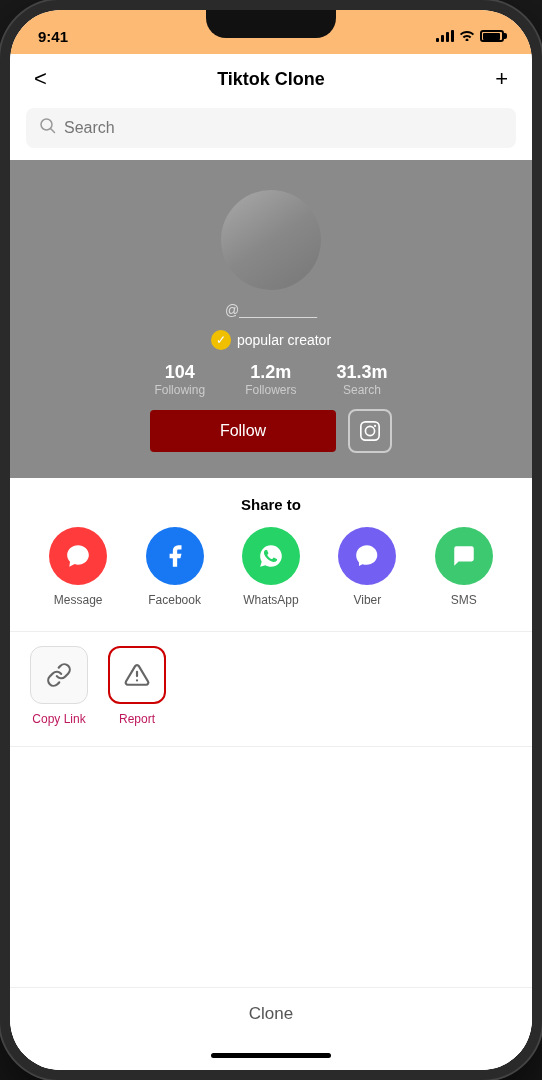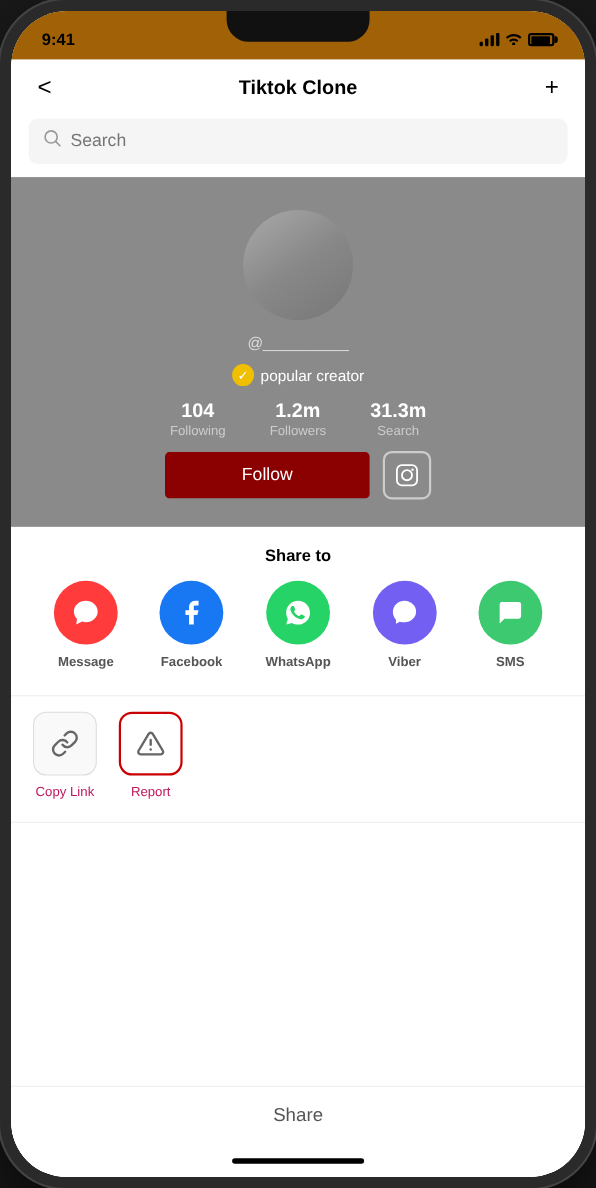--- a/index.html
+++ b/index.html
@@ -49,21 +49,21 @@
       z-index: 100;
     }
 
     
     .status-bar {
       display: flex;
       justify-content: space-between;
       align-items: center;
       padding: 12px 28px 4px;
       height: 44px;
-      background: #a16207;
+      background: #fdba74;
       position: relative;
       z-index: 10;
     }
 
     .status-time {
       font-size: 15px;
       font-weight: 600;
       color: #000;
     }
 
@@ -296,21 +296,20 @@
       justify-content: space-around;
       padding: 0 20px 20px;
     }
 
     .share-item {
       display: flex;
       flex-direction: column;
       align-items: center;
       gap: 8px;
       cursor: pointer;
-      font-weight: bold;
     }
 
     .share-icon-circle {
       width: 58px;
       height: 58px;
       border-radius: 50%;
       display: flex;
       align-items: center;
       justify-content: center;
       font-size: 28px;
@@ -553,21 +552,21 @@
               <line x1="12" y1="9" x2="12" y2="13"></line>
               <line x1="12" y1="17" x2="12.01" y2="17"></line>
             </svg>
           </div>
           <span class="option-label">Report</span>
         </div>
       </div>
 
       <div class="divider"></div>
 
-      <button class="cancel-btn">Share</button>
+      <button class="cancel-btn">Clone</button>
 
       <div class="home-indicator">
         <div class="home-bar"></div>
       </div>
     </div>
 
   </div>
 </div>
 
 </body></html>

